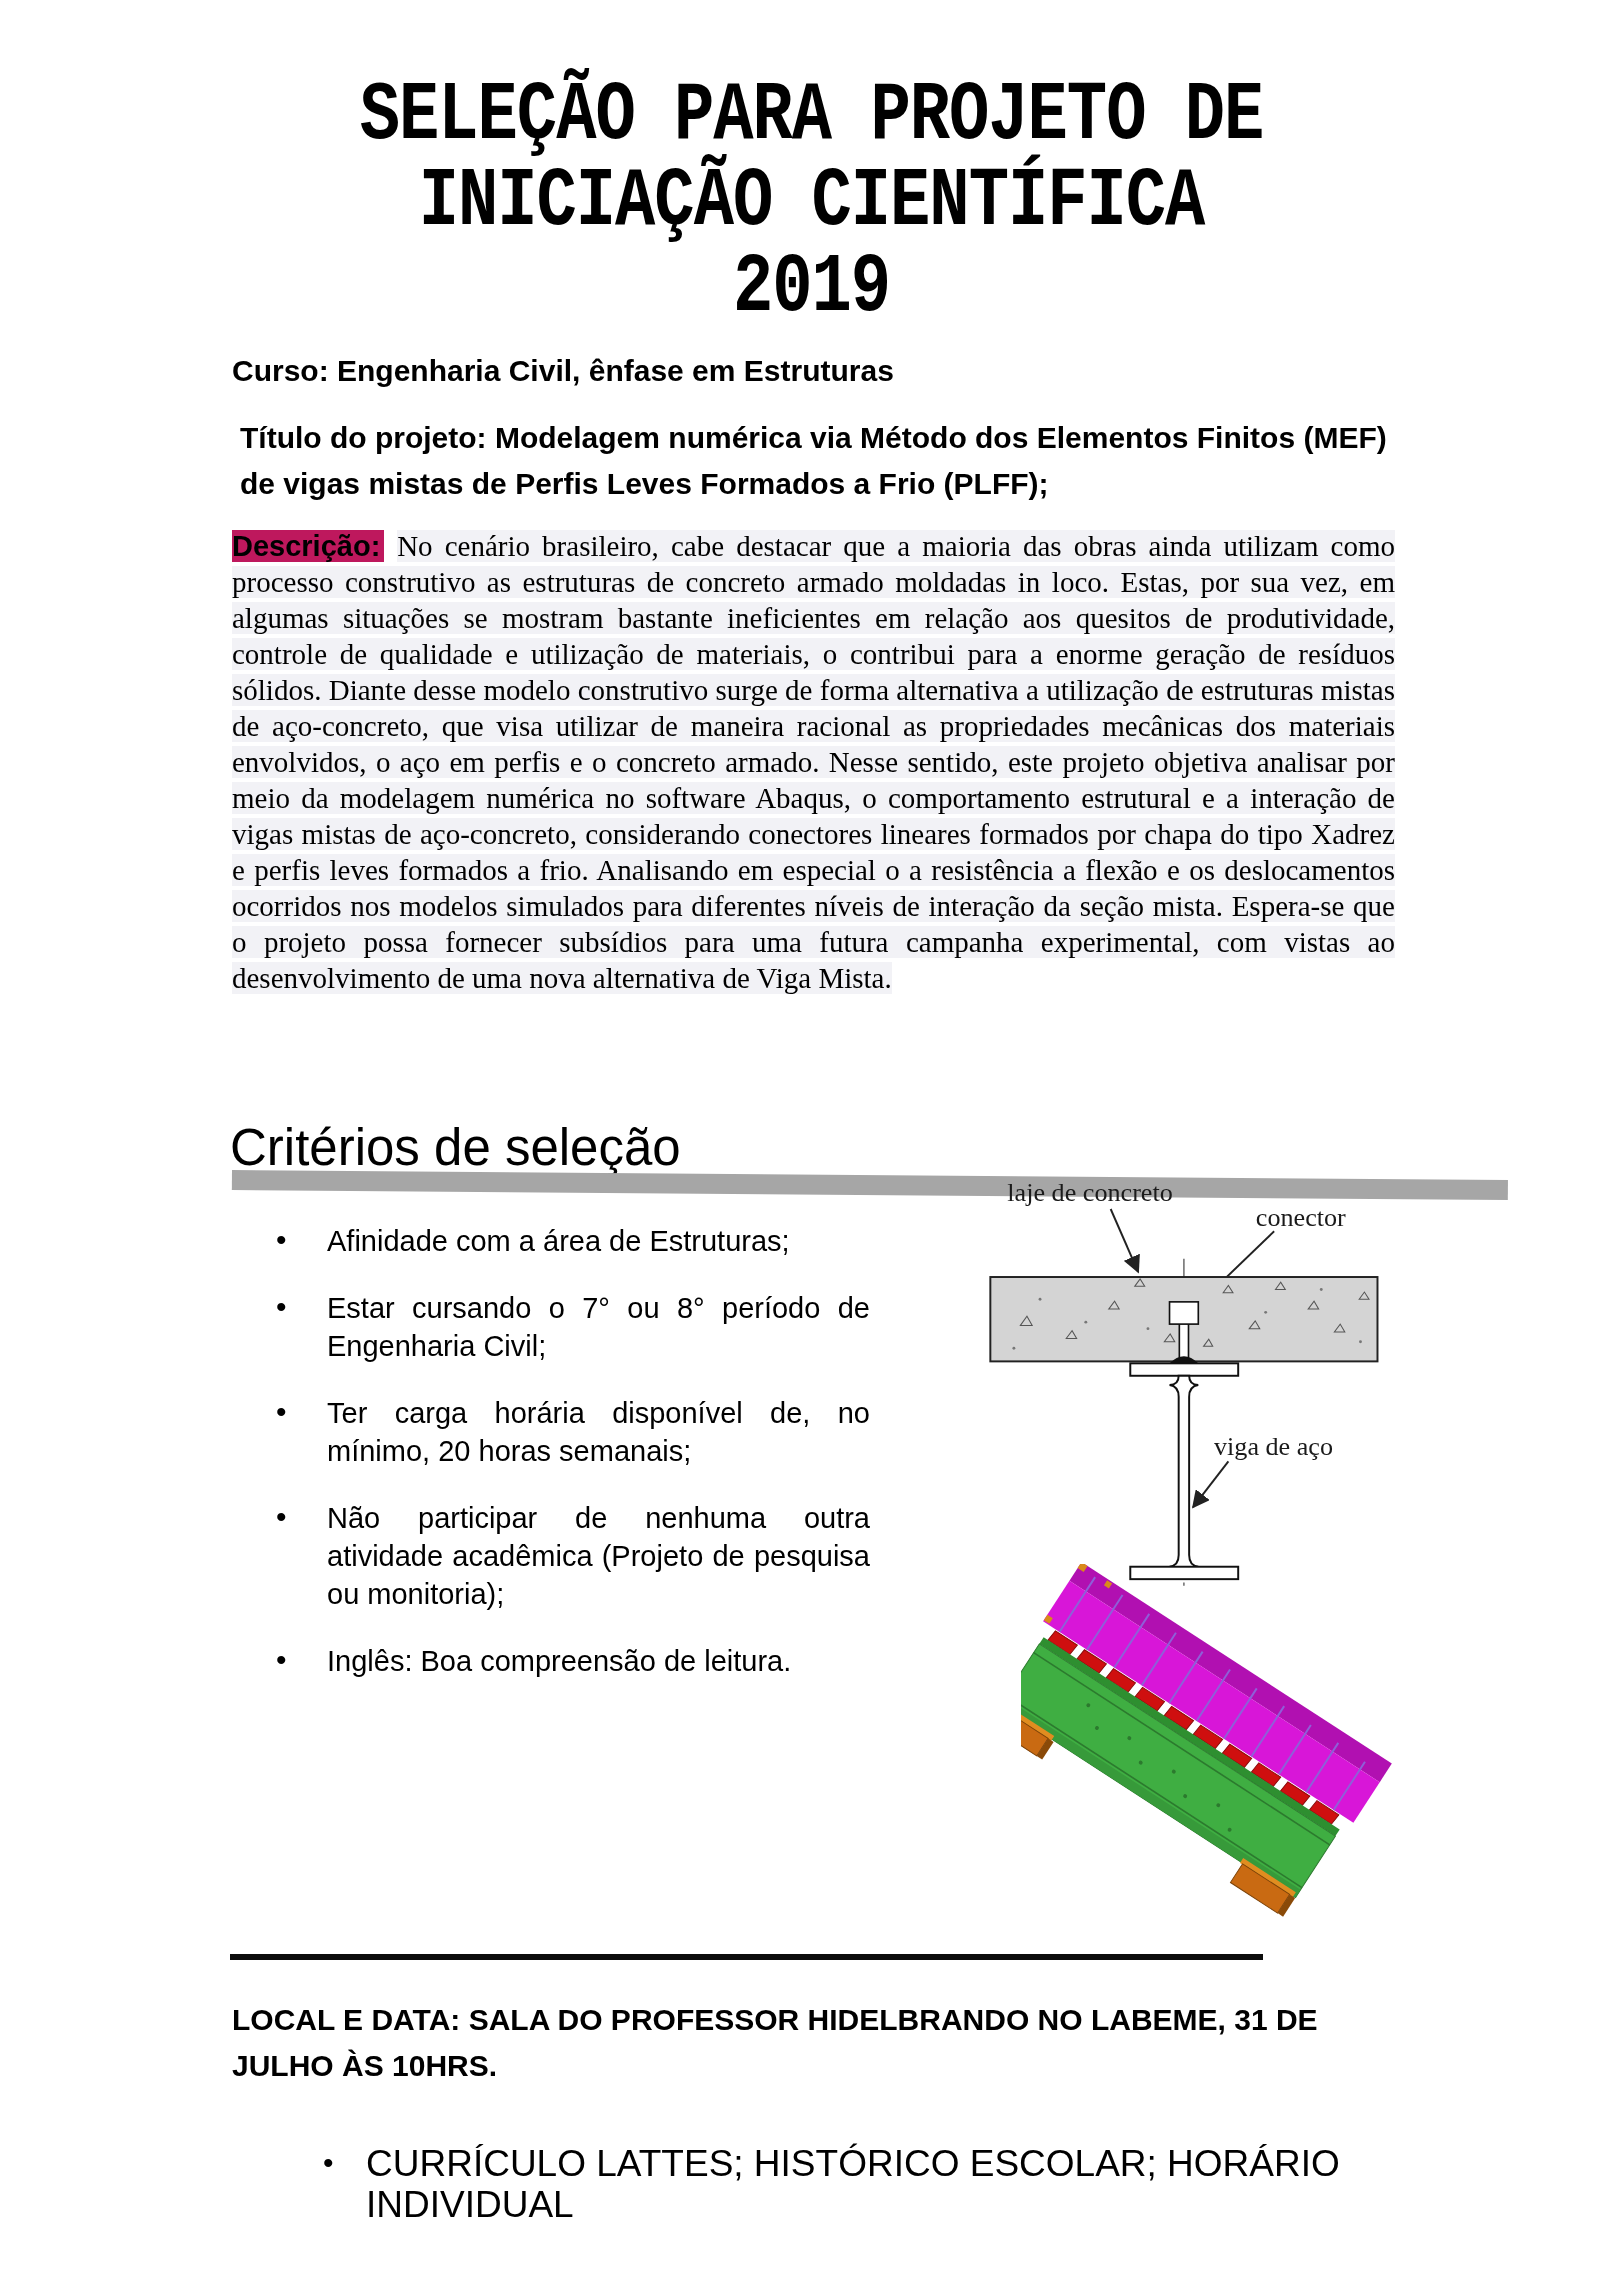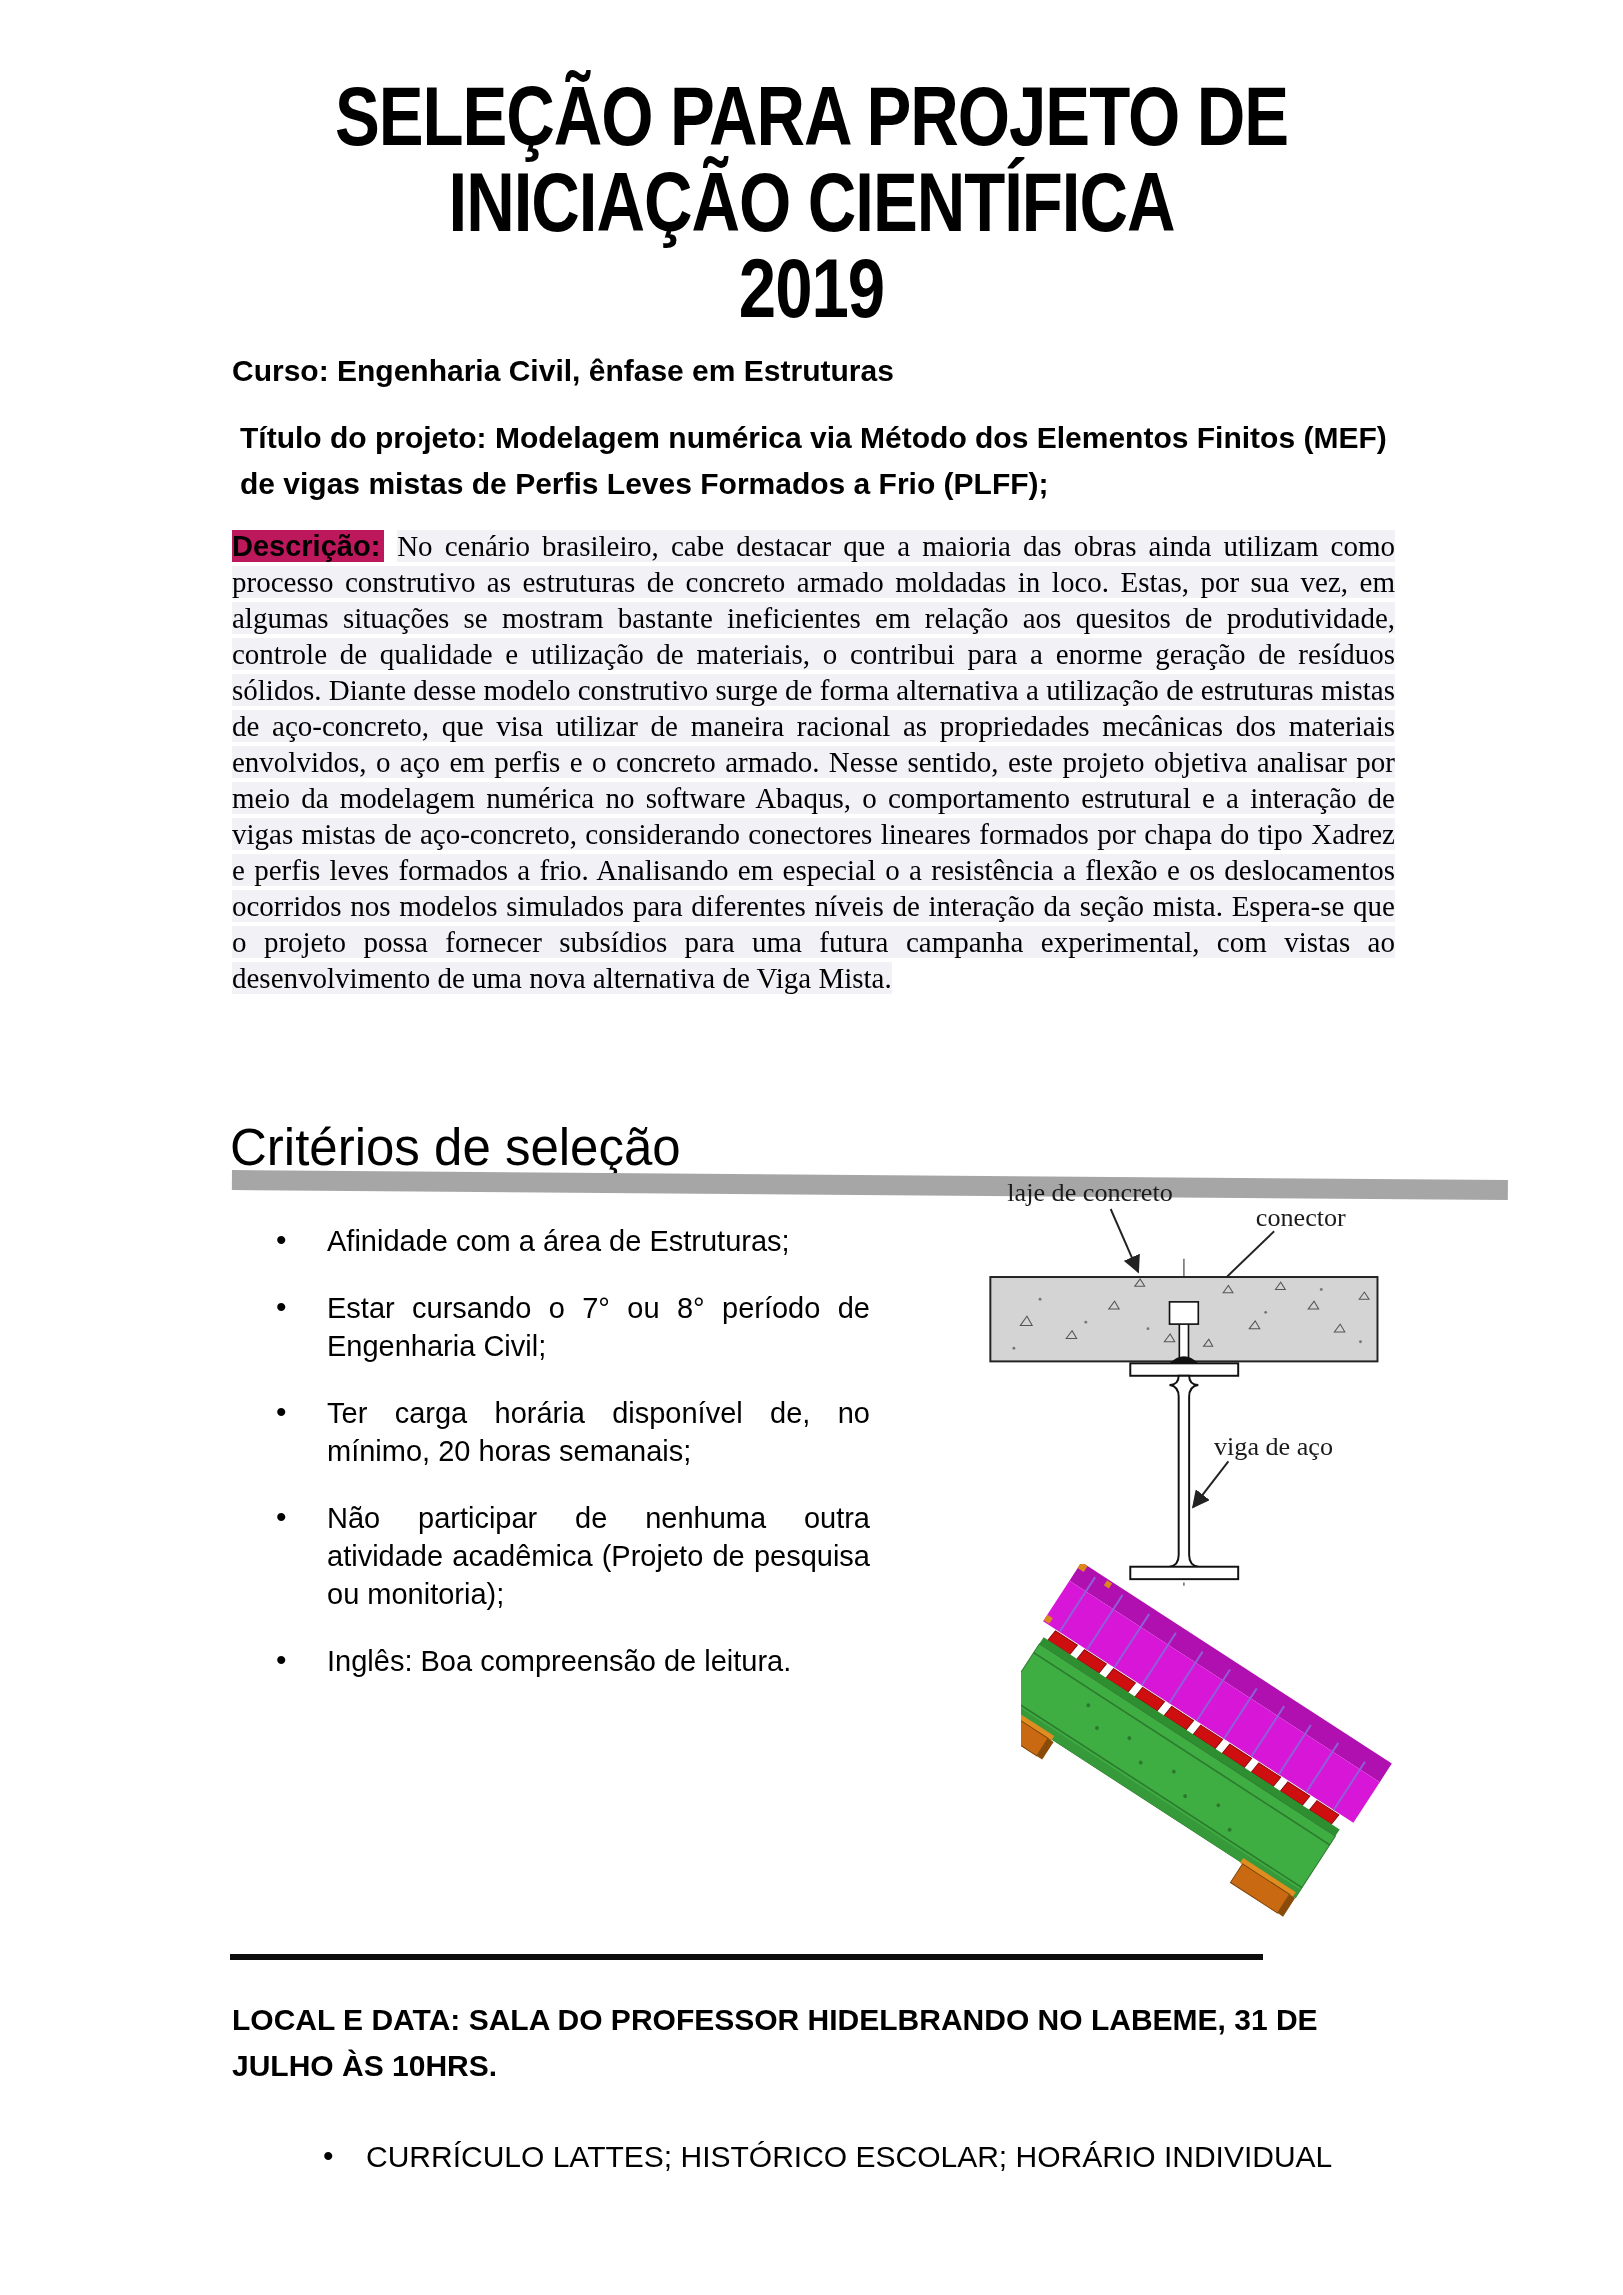--- a/index.html
+++ b/index.html
@@ -5,21 +5,21 @@
   html,body{margin:0;padding:0;background:#e9e9e9;}
   .page{
     position:relative;
     width:1623px;height:2295px;
     background:#ffffff;
     font-family:"Liberation Sans", sans-serif;
     color:#000;
     overflow:hidden;
   }
   
-  .title-block{position:absolute;left:0;top:73px;width:1623px;text-align:center;}
+  .title-block{position:absolute;left:0;top:73px;width:1623px;text-align:center;font-family:Liberation Mono, monospace;}
   .title-line{
     display:block;width:100%;
     font-size:84px;font-weight:700;line-height:86px;
     letter-spacing:-1.3px;white-space:nowrap;
     transform:scaleX(0.80);transform-origin:50% 0;
   }
   
   .course-line{position:absolute;left:232px;top:322px;width:1165px;
     font-size:30px;font-weight:700;line-height:38px;}
   .project-title{position:absolute;left:232px;top:385px;width:1165px;
@@ -45,21 +45,21 @@
   .fig-cross{position:absolute;left:968px;top:1175px;}
   .fig-beam3d{position:absolute;left:1021px;top:1564px;}
   .fig-label{font-family:"Liberation Serif", serif;font-size:40px;fill:#1a1a1a;}
   
   .footer-divider{position:absolute;left:230px;top:1954px;width:1033px;height:5.9px;background:#0d0d0d;}
   .footer-local{position:absolute;left:232px;top:1967px;width:1171px;
     font-size:30px;font-weight:700;line-height:46px;}
   .footer-docs{position:absolute;left:232px;top:2061px;width:1171px;
     font-size:30px;font-weight:400;line-height:41px;}
   .footer-item{position:absolute;left:366px;top:2106px;width:1034px;
-    font-size:30px;font-weight:400;line-height:41px;}
+    font-size:37px;font-weight:400;line-height:41px;}
   .footer-item::before{content:"\2022";position:absolute;left:-43px;top:-1.3px;font-size:30px;}
 </style>
 </head>
 <body>
 
 <div class="page">
 
   <div class="title-block">
     <span class="title-line">SELEÇÃO PARA PROJETO DE</span>
     <span class="title-line">INICIAÇÃO CIENTÍFICA</span>

